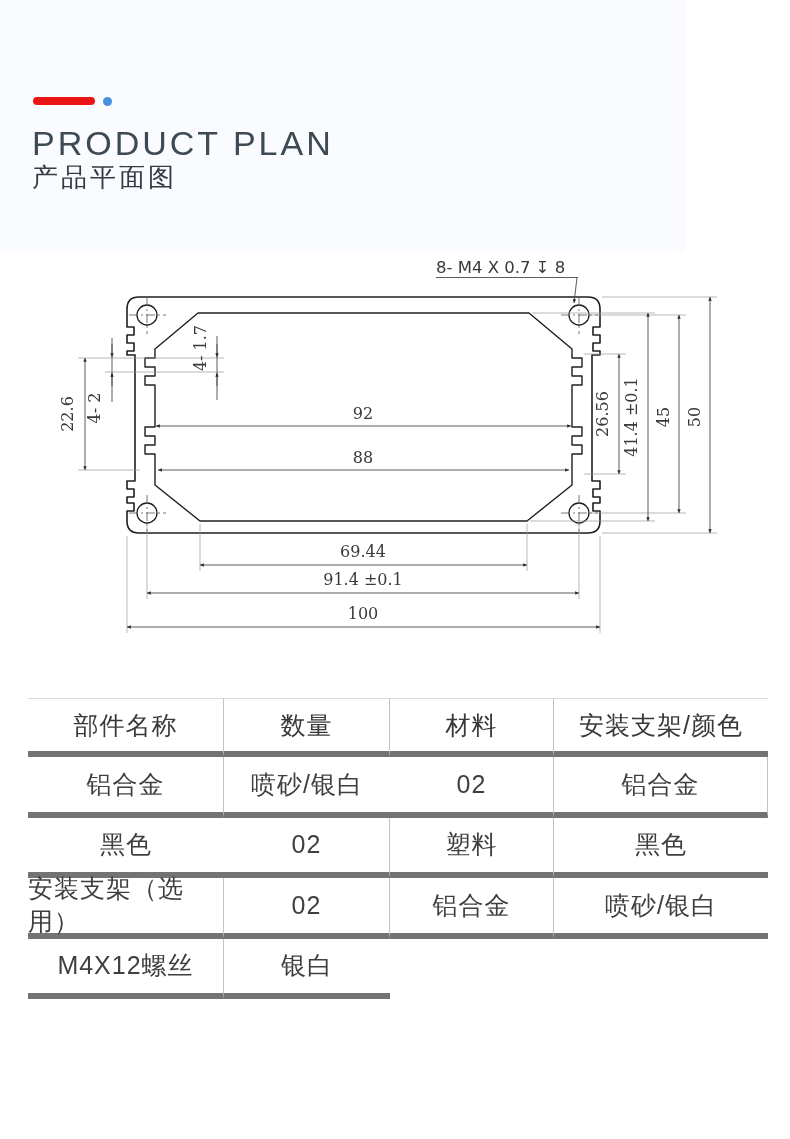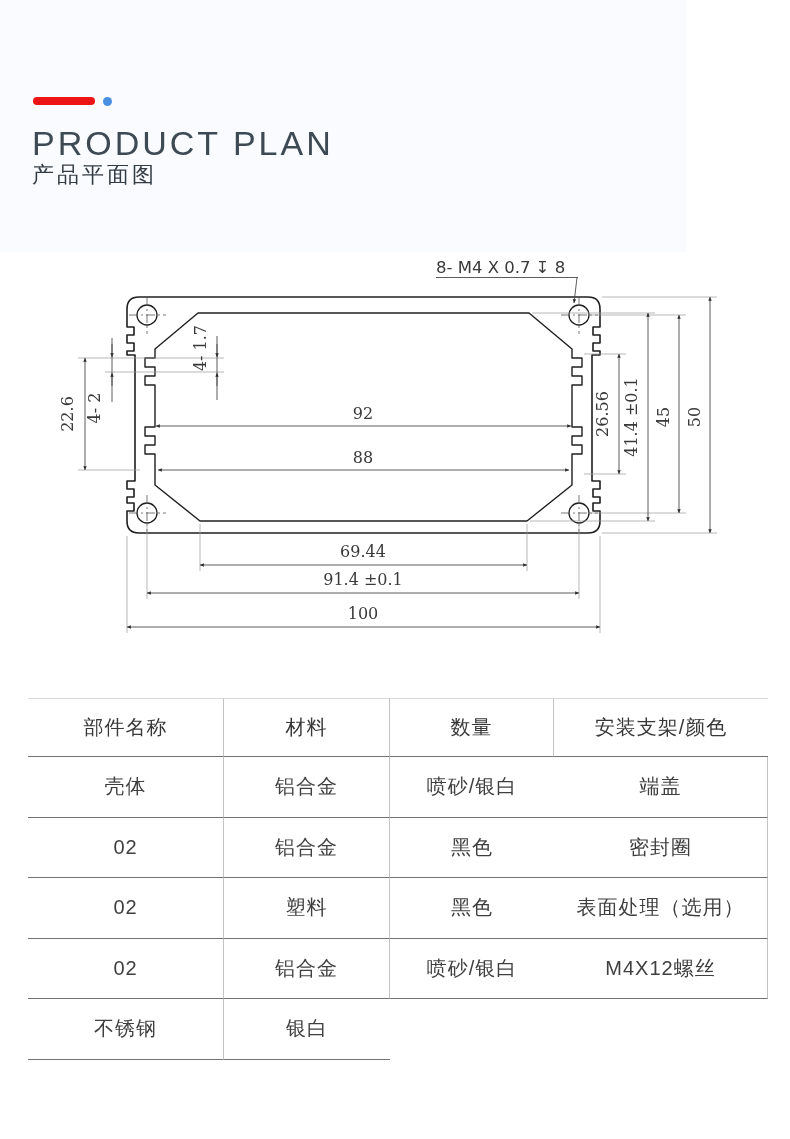--- a/index.html
+++ b/index.html
@@ -20,21 +20,21 @@
   .accent-dot {
     position:absolute; left:103px; top:97px; width:9px; height:9px;
     border-radius:50%; background:#4a90e2;
   }
   .title-en {
     position:absolute; left:32px; top:124px;
     font-size:34px; letter-spacing:3px; font-weight:400; color:#3d4a54;
   }
   .title-zh {
     position:absolute; left:32px; top:160px;
-    font-size:22px; letter-spacing:3px; font-weight:400; color:#333c44;
+    font-size:26px; letter-spacing:3px; font-weight:400; color:#333c44;
   }
   svg.drawing { position:absolute; left:0; top:0; }
   svg .shell   { fill:none; stroke:#1f1f1f; stroke-width:1.6; stroke-linejoin:round; }
   svg .cavity  { fill:none; stroke:#1f1f1f; stroke-width:1.4; stroke-linejoin:round; }
   svg .hole    { fill:none; stroke:#1f1f1f; stroke-width:1.3; }
   svg .center  { stroke:#555; stroke-width:0.8; stroke-dasharray:9 3 2 3; }
   svg .ext     { stroke:#9a9a9a; stroke-width:0.7; }
   svg .dimline { stroke:#4a4a4a; stroke-width:0.9; }
   svg .dimtxt  {
     font-family:"DejaVu Serif", serif; font-size:16px; fill:#3a3a3a;
@@ -43,22 +43,22 @@
     font-family:"DejaVu Sans","DejaVu Serif", sans-serif; font-size:16.5px; fill:#3a3a3a;
   }
   .spec-table {
     position:absolute; left:28px; top:698px; width:740px;
     display:grid;
     grid-template-columns:196px 166px 164px 214px;
     grid-template-rows:59px 60.5px 60.5px 60.5px 60.5px 60.5px;
   }
   .spec-table .cell {
     display:flex; align-items:center; justify-content:center;
-    font-size:20px; letter-spacing:1px; color:#3f3f3f;
-    border-bottom:1px solid #737373;
+    font-size:25px; letter-spacing:1px; color:#3f3f3f;
+    border-bottom:6px solid #737373;
   }
   .spec-table .cell.hd { border-top:1px solid #dadada; color:#383838; }
   .spec-table .cell.vline { border-right:1px solid #c3c3c3; }
 </style>
 </head>
 <body>
 
 <div class="page">
 
   <div class="header-tint"></div>
@@ -193,41 +193,37 @@
       <text class="dimtxt" transform="rotate(-90 669 417)" x="669" y="417" text-anchor="middle">45</text>
     </g>
     <g>
       <line class="dimline" x1="710" y1="297" x2="710" y2="533" marker-start="url(#arr)" marker-end="url(#arr)"></line>
       <text class="dimtxt" transform="rotate(-90 700 417)" x="700" y="417" text-anchor="middle">50</text>
     </g>
   </svg>
 
   <div class="spec-table">
     <div class="cell hd vline">部件名称</div>
+    <div class="cell hd vline">数量</div>
     <div class="cell hd vline">材料</div>
-    <div class="cell hd vline">数量</div>
     <div class="cell hd">安装支架/颜色</div>
 
-    <div class="cell vline">壳体</div>
     <div class="cell vline">铝合金</div>
     <div class="cell">喷砂/银白</div>
 
-    <div class="cell vline">端盖</div>
     <div class="cell vline">02</div>
     <div class="cell vline">铝合金</div>
     <div class="cell">黑色</div>
 
-    <div class="cell vline">密封圈</div>
     <div class="cell vline">02</div>
     <div class="cell vline">塑料</div>
     <div class="cell">黑色</div>
 
-    <div class="cell vline">表面处理（选用）</div>
+    <div class="cell vline">安装支架（选用）</div>
     <div class="cell vline">02</div>
     <div class="cell vline">铝合金</div>
     <div class="cell">喷砂/银白</div>
 
     <div class="cell vline">M4X12螺丝</div>
-    <div class="cell vline">不锈钢</div>
     <div class="cell">银白</div>
   </div>
 
 </div>
 
 </body></html>

